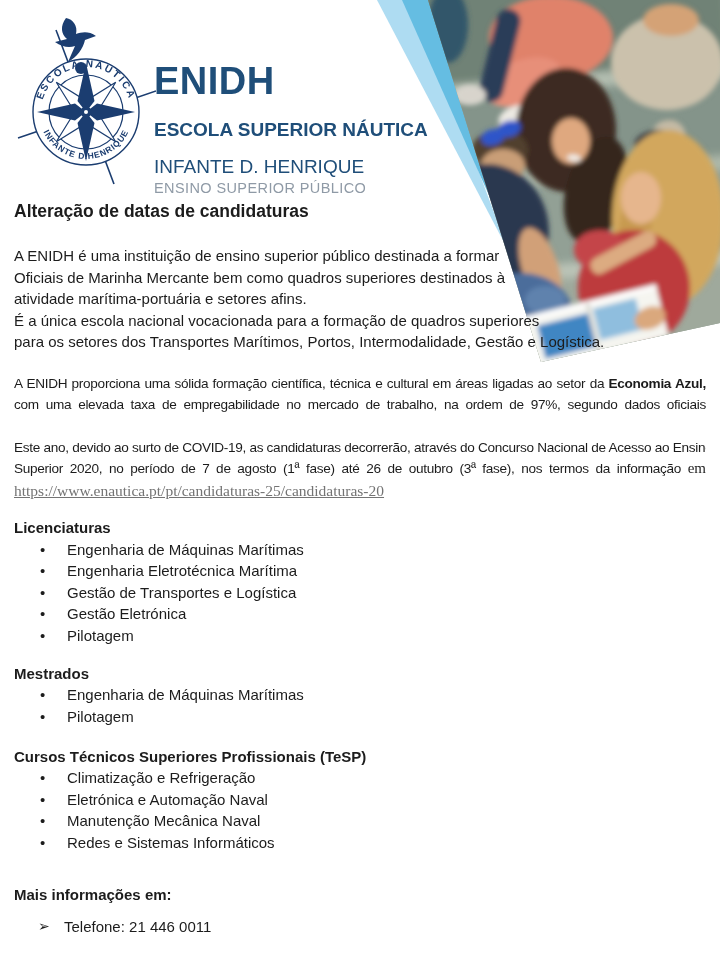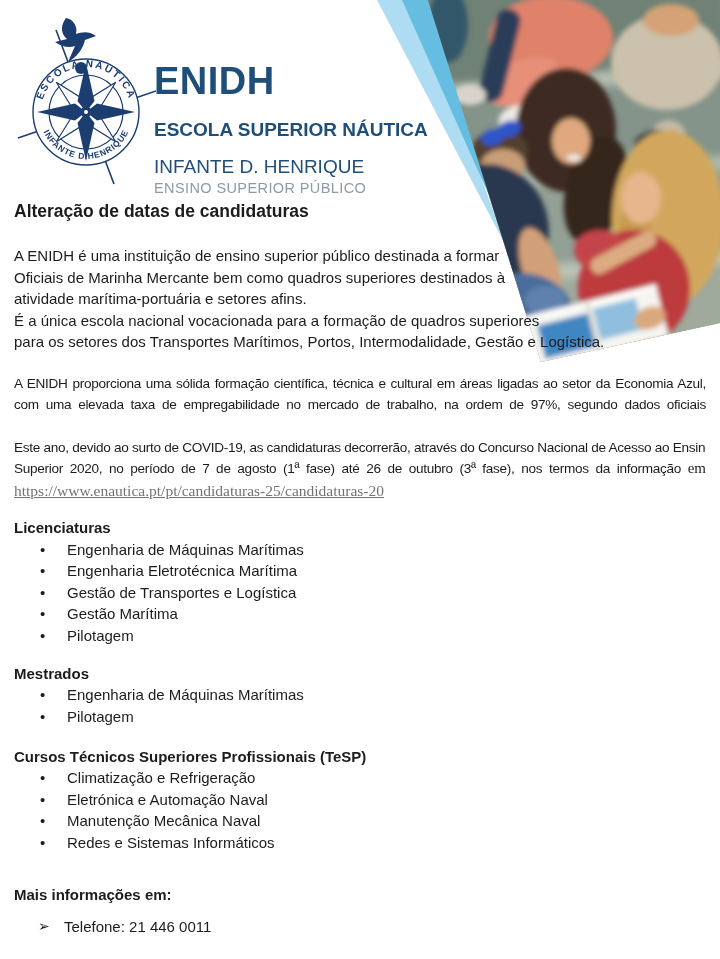--- a/index.html
+++ b/index.html
@@ -17,21 +17,21 @@
   .brand-l2{font-size:19px;font-weight:400;margin-top:18px;line-height:17px;}
   .brand-tagline{font-size:14.5px;font-weight:400;color:#8f9aa6;margin-top:5px;letter-spacing:.4px;line-height:16px;}
 
   .content{position:absolute;left:14px;right:14px;top:200px;z-index:1;font-size:15px;line-height:21.5px;}
   .doc-title{font-size:17.5px;font-weight:700;line-height:22px;}
   .p1{margin-top:23px;white-space:pre-line;}
   .para2{margin-top:20px;}
   .para3{margin-top:21px;}
   .jline{font-size:13.6px;letter-spacing:-.3px;line-height:21.5px;text-align:justify;text-align-last:justify;overflow:hidden;white-space:nowrap;}
   .jline.lastline{text-align-last:left;}
-  .b{font-weight:400;}
+  .b{font-weight:700;}
   .serif{font-family:"Liberation Serif",serif;font-size:15px;letter-spacing:0;}
   .link{font-family:"Liberation Serif",serif;font-size:15.5px;letter-spacing:0;color:#737373;text-decoration:underline;line-height:21.5px;display:inline-block;}
   .sec-heading{font-weight:700;margin-top:16px;}
   .sec-heading.m2{margin-top:16.5px;}
   .sec-heading.m3{margin-top:18.5px;}
   .sec-heading.m4{margin-top:31px;}
   .bullet-item{display:flex;align-items:flex-start;}
   .bullet{width:10px;margin-left:26px;margin-right:17px;flex:none;}
   .arrow-item{display:flex;align-items:flex-start;margin-top:10px;}
   .arrow{width:16px;margin-left:24px;margin-right:10px;flex:none;font-size:14px;}
@@ -181,21 +181,21 @@
   <div class="bullet-item">
     <span class="bullet">•</span>
     <span>Engenharia Eletrotécnica Marítima</span>
   </div>
   <div class="bullet-item">
     <span class="bullet">•</span>
     <span>Gestão de Transportes e Logística</span>
   </div>
   <div class="bullet-item">
     <span class="bullet">•</span>
-    <span>Gestão Marítima</span>
+    <span>Gestão Eletrónica</span>
   </div>
   <div class="bullet-item">
     <span class="bullet">•</span>
     <span>Pilotagem</span>
   </div>
 
   <div class="sec-heading m2">Mestrados</div>
   <div class="bullet-item">
     <span class="bullet">•</span>
     <span>Engenharia de Máquinas Marítimas</span>

